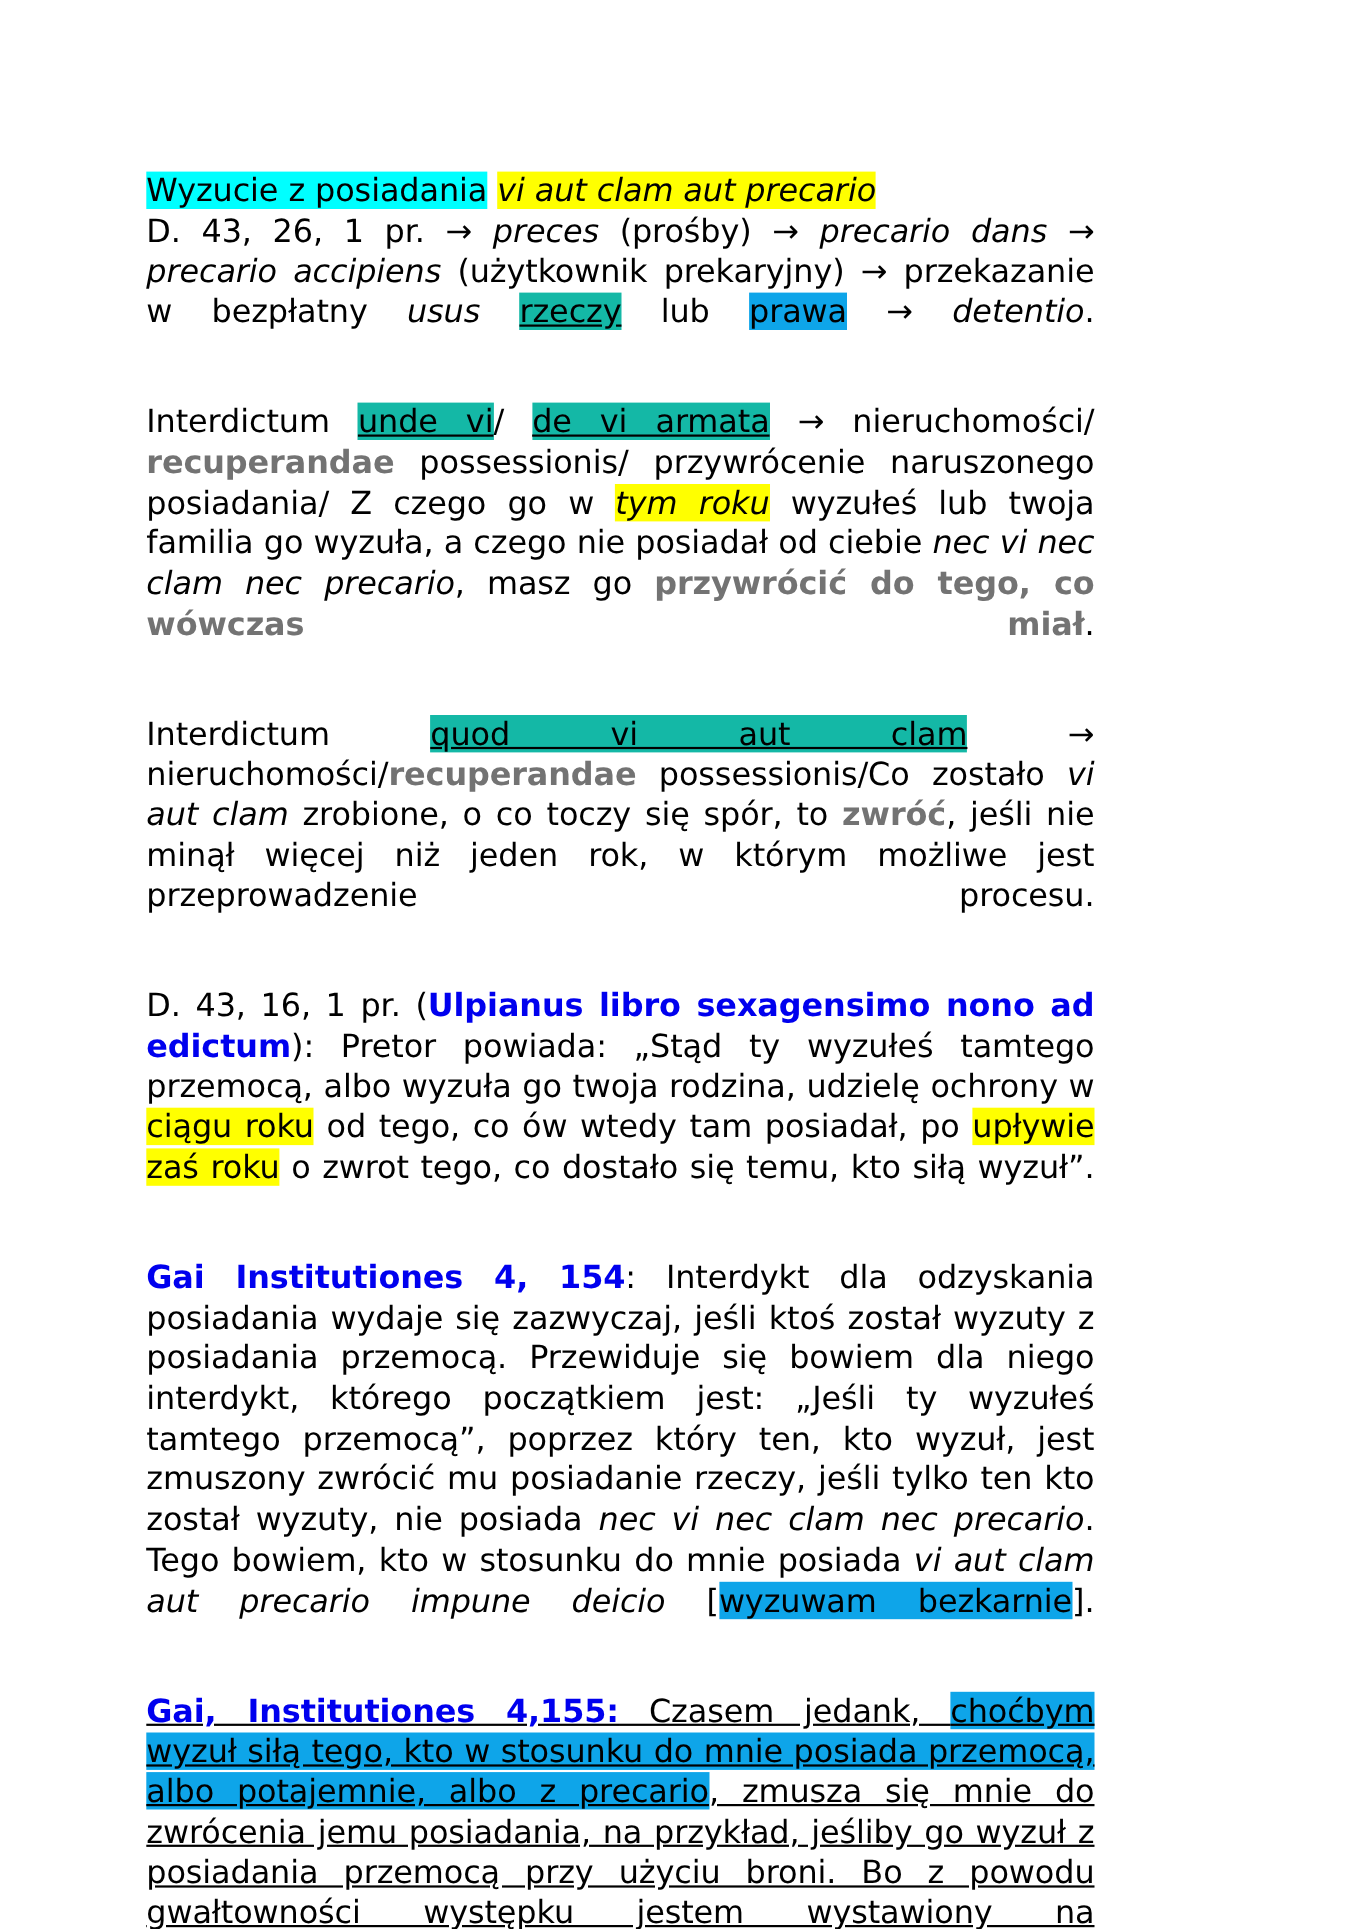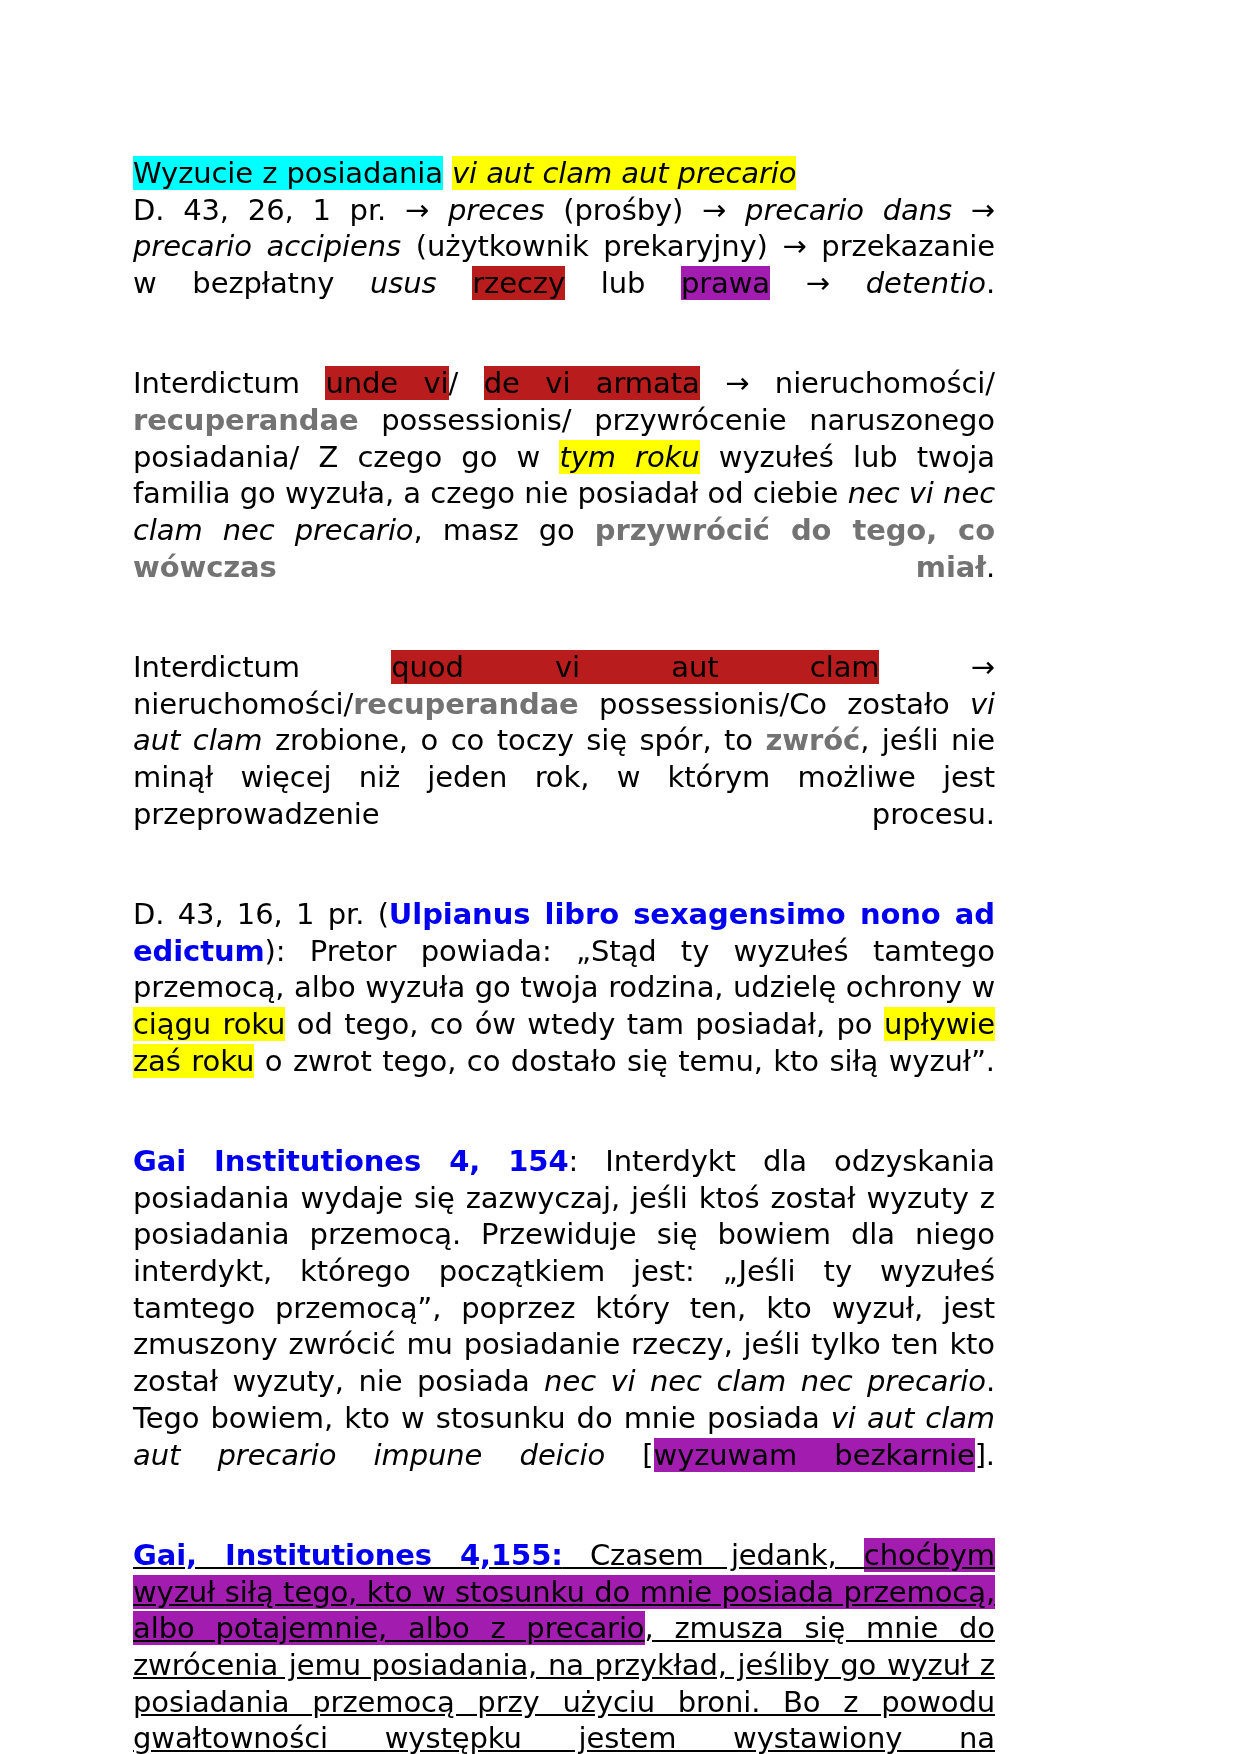--- a/index.html
+++ b/index.html
@@ -42,23 +42,23 @@
   
   p.para::after {
     content: "";
     display: inline-block;
     width: 100%;
   }
   .it { font-style: italic; }
   .red { color: #737373; font-weight: bold; }
   .blue { color: #0000ee; font-weight: bold; }
   .hl-yellow { background-color: #ffff00; }
-  .hl-green  { background-color: #b91c1c; }
+  .hl-green  { background-color: #14b8a6; text-decoration: underline; }
   .hl-cyan   { background-color: #00ffff; }
-  .hl-magenta{ background-color: #a21caf; }
+  .hl-magenta{ background-color: #0ea5e9; }
   .arrow { font-family: "DejaVu Sans", sans-serif; }
 </style>
 </head>
 <body>
 
 <div class="page">
   <div class="doc">
 
     <p class="para"><span class="hl-cyan">Wyzucie z posiadania</span> <span class="hl-yellow it">vi aut clam aut precario</span><br><span>D. 43, 26, 1 pr. </span><span class="arrow">→</span><span class="it"> preces </span><span>(prośby) </span><span class="arrow">→</span><span class="it"> precario dans </span><span class="arrow">→</span><span class="it"> precario accipiens </span><span>(użytkownik prekaryjny) </span><span class="arrow">→</span><span> przekazanie w bezpłatny </span><span class="it">usus </span><span class="hl-green">rzeczy</span><span> lub </span><span class="hl-magenta">prawa</span><span class="arrow"> →</span><span class="it"> detentio</span><span>.</span></p>
 

